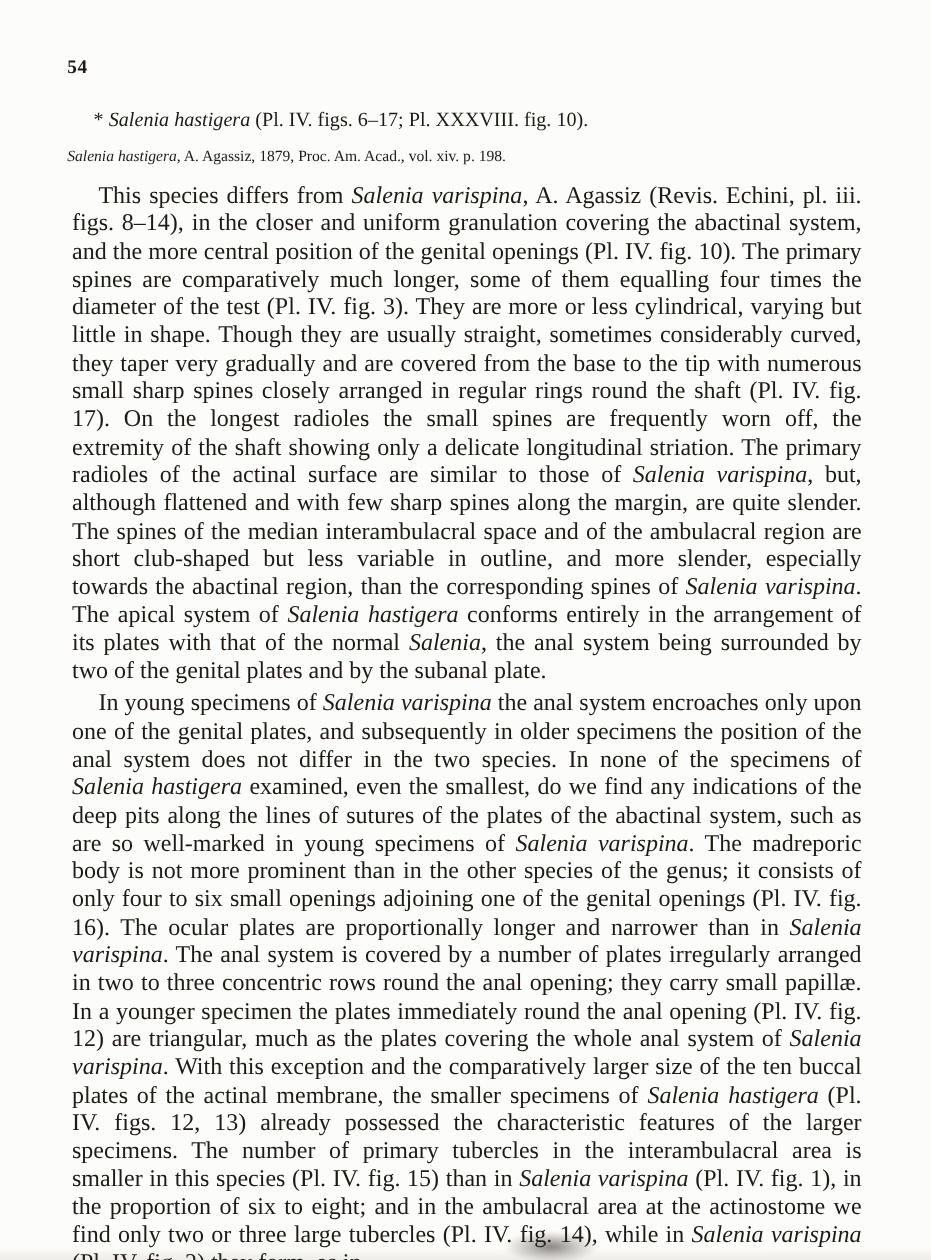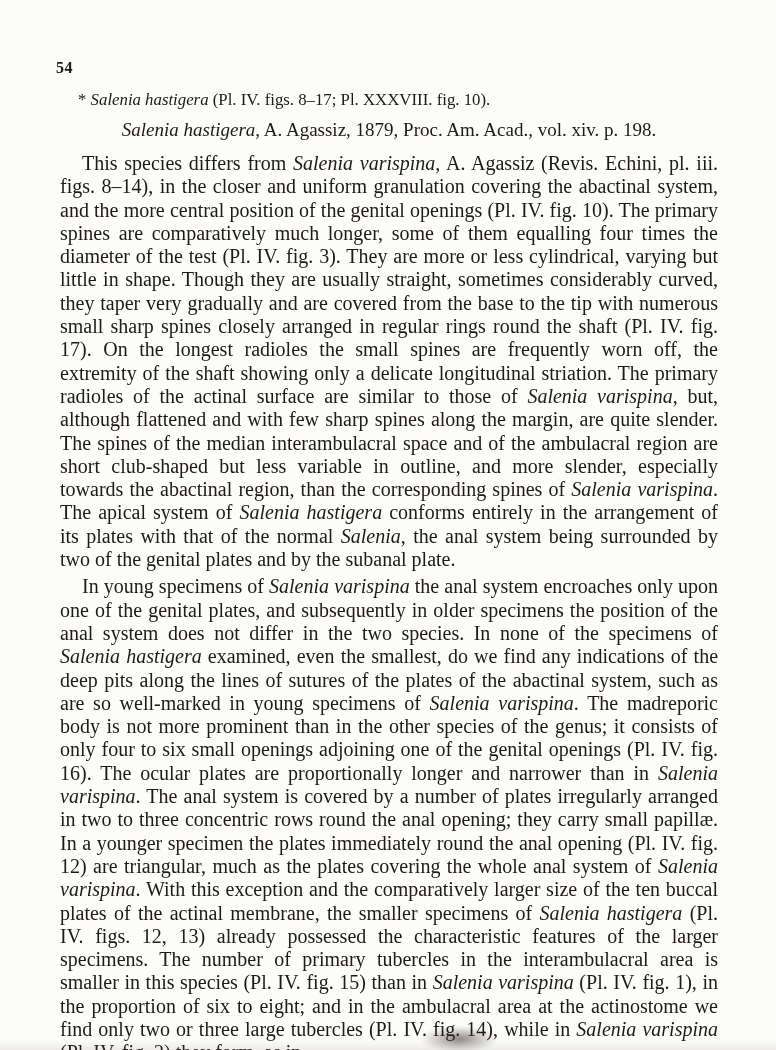--- a/index.html
+++ b/index.html
@@ -21,42 +21,41 @@
     padding: 44px 54px 0 56px;
   }
   .running-head {
     position: relative;
     text-align: center;
     height: 20px;
   }
   .page-number {
     position: absolute;
     left: 0;
-    top: 15px;
+    top: 4px;
     font-size: 16px;
     font-weight: bold;
     letter-spacing: 0.5px;
   }
   .running-title {
     font-size: 14.6px;
     letter-spacing: 1.4px;
     word-spacing: 5px;
     font-weight: 500;
   }
   .species-heading {
     margin: 25px 0 0 0;
     font-weight: normal;
     font-size: 16.8px;
     text-indent: 22px;
     line-height: 22px;
   }
   .citation {
     margin: 10px 0 0 0;
-    text-align: center;
-    font-size: 19px;
+    font-size: 13px;
     line-height: 17px;
   }
   .body-para {
     margin: 4px;
     font-size: 20px;
     line-height: 23.3px;
     text-align: justify;
     text-indent: 22px;
   }
   .body-para.first {
@@ -87,21 +86,21 @@
 </head>
 <body>
 
 <div class="page">
   <div class="content">
 
     <header class="running-head">
       <span class="page-number">54</span>
     </header>
 
-    <h2 class="species-heading"><span>* </span><i>Salenia hastigera</i><span> (Pl. IV. figs. 8–17; Pl. XXXVIII. fig. 10).</span></h2>
+    <h2 class="species-heading"><span>* </span><i>Salenia hastigera</i><span> (Pl. IV. figs. 6–17; Pl. XXXVIII. fig. 10).</span></h2>
 
     <p class="citation"><i>Salenia hastigera</i><span>, A. Agassiz, 1879, Proc. Am. Acad., vol. xiv. p. 198.</span></p>
 
     <p class="body-para first"><span>This species differs from </span><i>Salenia varispina</i><span>, A. Agassiz (Revis. Echini, pl. iii. figs. 8–14), in the closer and uniform granulation covering the abactinal system, and the more central position of the genital openings (Pl. IV. fig. 10).  The primary spines are comparatively much longer, some of them equalling four times the diameter of the test (Pl. IV. fig. 3).  They are more or less cylindrical, varying but little in shape.  Though they are usually straight, sometimes considerably curved, they taper very gradually and are covered from the base to the tip with numerous small sharp spines closely arranged in regular rings round the shaft (Pl. IV. fig. 17).  On the longest radioles the small spines are frequently worn off, the extremity of the shaft showing only a delicate longitudinal striation.  The primary radioles of the actinal surface are similar to those of </span><i>Salenia varispina</i><span>, but, although flattened and with few sharp spines along the margin, are quite slender.  The spines of the median interambulacral space and of the ambulacral region are short club-shaped but less variable in outline, and more slender, especially towards the abactinal region, than the corresponding spines of </span><i>Salenia varispina</i><span>.  The apical system of </span><i>Salenia hastigera</i><span> conforms entirely in the arrangement of its plates with that of the normal </span><i>Salenia</i><span>, the anal system being surrounded by two of the genital plates and by the subanal plate.</span></p>
 
     <p class="body-para"><span>In young specimens of </span><i>Salenia varispina</i><span> the anal system encroaches only upon one of the genital plates, and subsequently in older specimens the position of the anal system does not differ in the two species.  In none of the specimens of </span><i>Salenia hastigera</i><span> examined, even the smallest, do we find any indications of the deep pits along the lines of sutures of the plates of the abactinal system, such as are so well-marked in young specimens of </span><i>Salenia varispina</i><span>.  The madreporic body is not more prominent than in the other species of the genus; it consists of only four to six small openings adjoining one of the genital openings (Pl. IV. fig. 16).  The ocular plates are proportionally longer and narrower than in </span><i>Salenia varispina</i><span>.  The anal system is covered by a number of plates irregularly arranged in two to three concentric rows round the anal opening; they carry small papillæ.  In a younger specimen the plates immediately round the anal opening (Pl. IV. fig. 12) are triangular, much as the plates covering the whole anal system of </span><i>Salenia varispina</i><span>.  With this exception and the comparatively larger size of the ten buccal plates of the actinal membrane, the smaller specimens of </span><i>Salenia hastigera</i><span> (Pl. IV. figs. 12, 13) already possessed the characteristic features of the larger specimens.  The number of primary tubercles in the interambulacral area is smaller in this species (Pl. IV. fig. 15) than in </span><i>Salenia varispina</i><span> (Pl. IV. fig. 1), in the proportion of six to eight; and in the ambulacral area at the actinostome we find only two or three large tubercles (Pl. IV. fig. 14), while in </span><i>Salenia varispina</i><span> (Pl. IV. fig. 2) they form, as in</span></p>
 
   </div>
 
   <div class="scan-smudge"></div>

